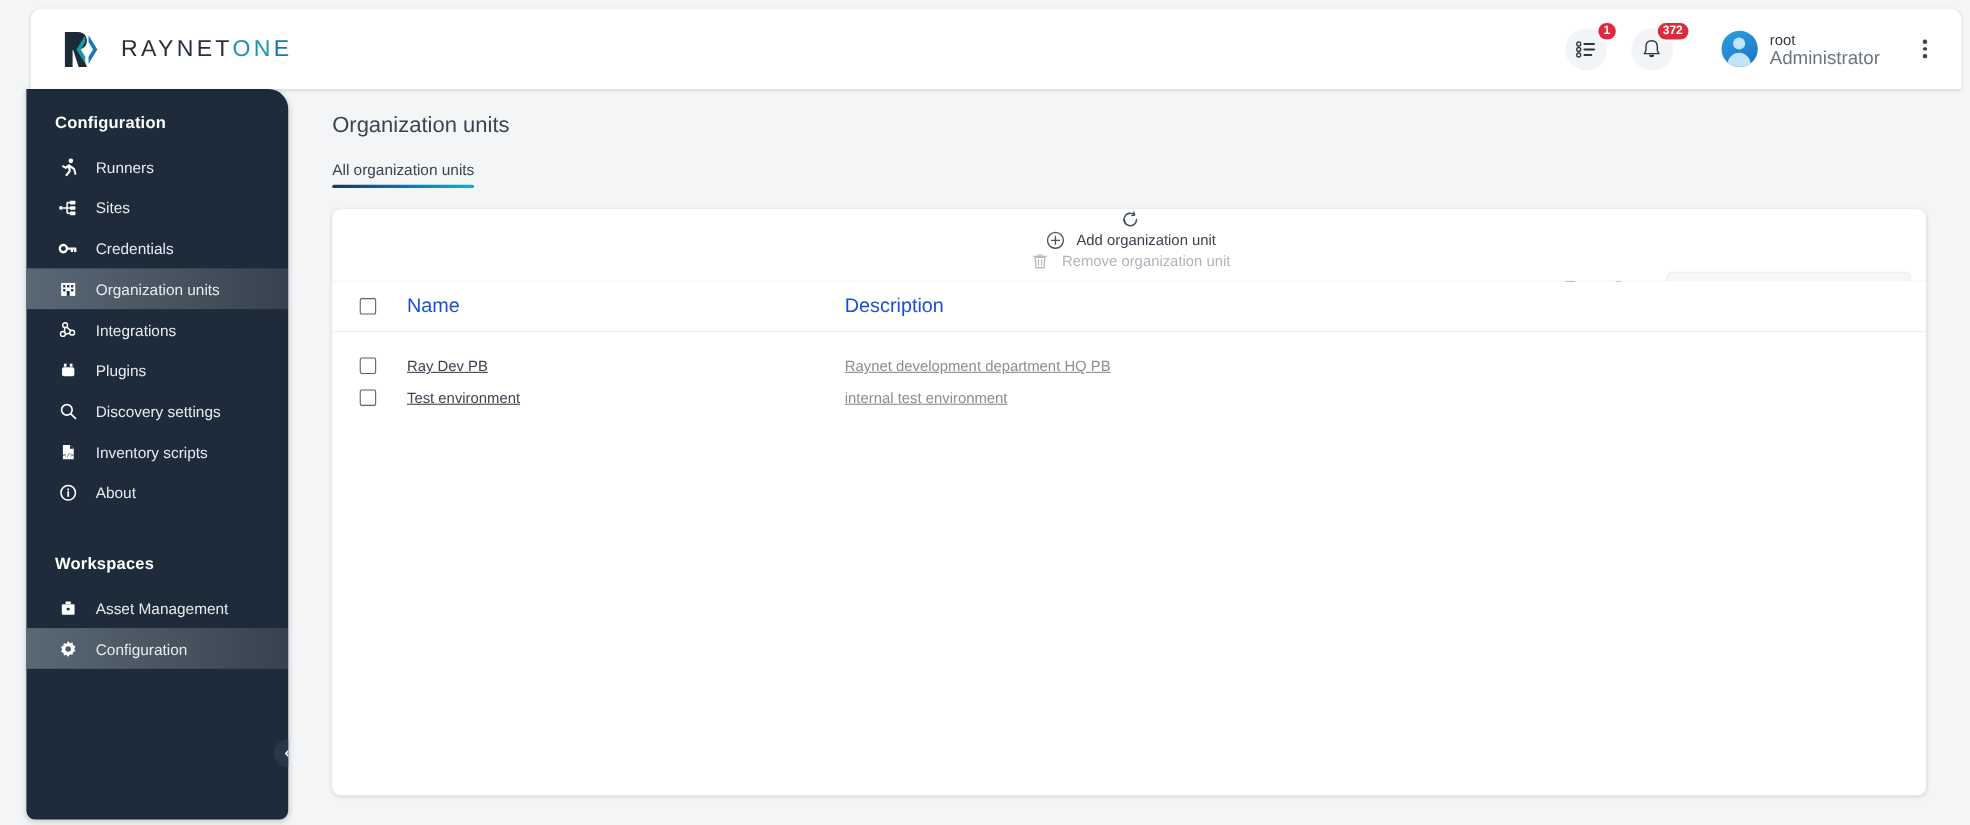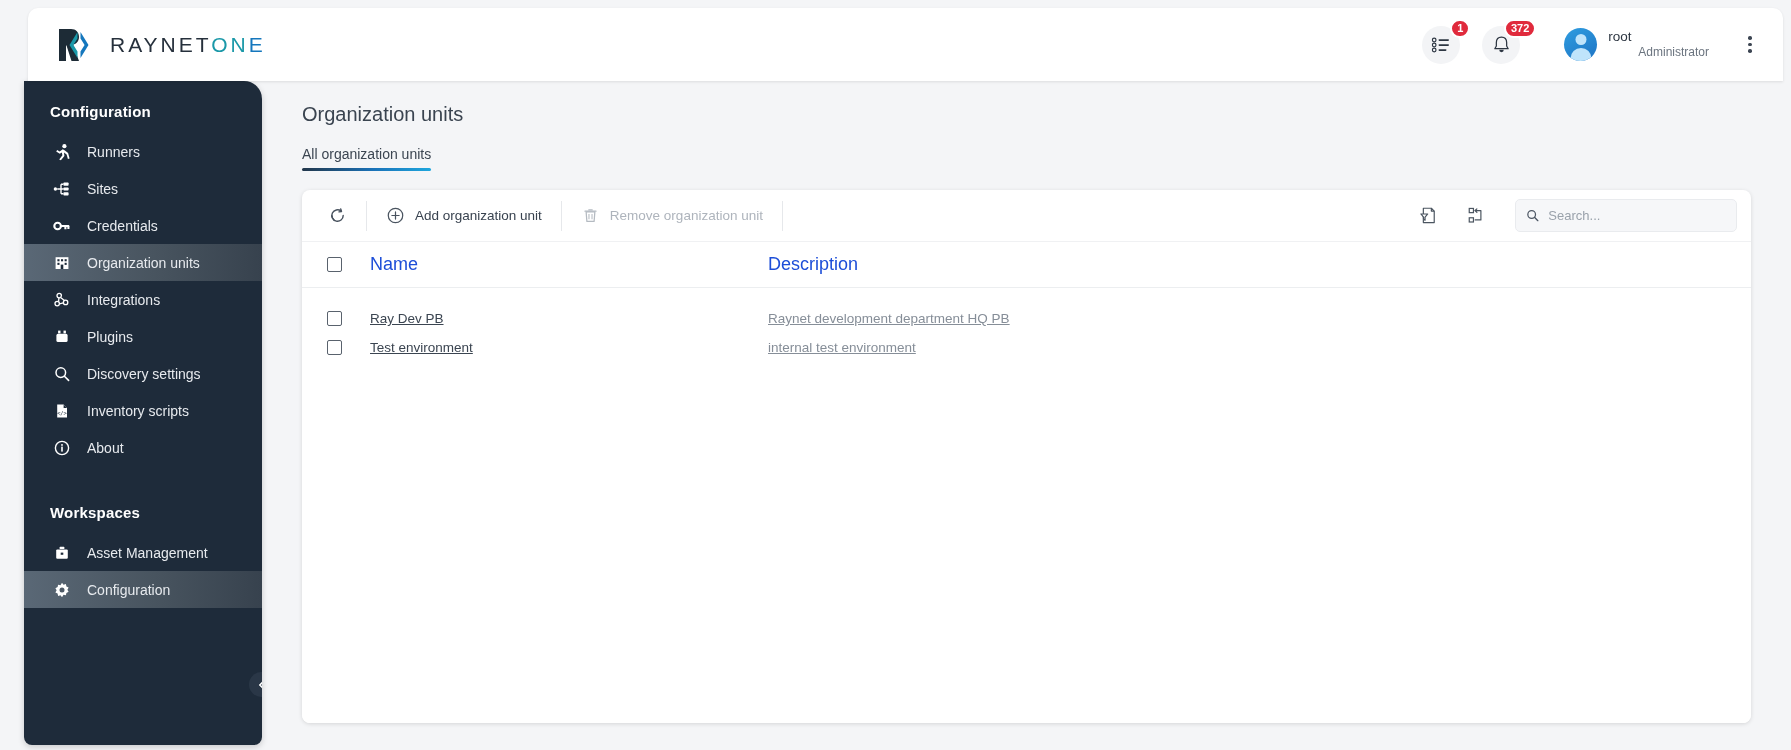--- a/index.html
+++ b/index.html
@@ -66,21 +66,21 @@
     content:''; position:absolute; left:50%; top:6px;
     width:11px; height:11px; border-radius:50%;
     background:#bfe4fb; transform:translateX(-50%);
   }
   .avatar::after {
     content:''; position:absolute; left:50%; top:20px;
     width:21px; height:15px; border-radius:11px 11px 0 0;
     background:#bfe4fb; transform:translateX(-50%);
   }
   .user-name { font-size: 13.5px; color: #2d3642; line-height: 16px; }
-  .user-role { font-size: 12px; color: #6b747f; line-height: 15px; margin-left: 30px; }
+  .user-role { font-size: 17px; color: #6b747f; line-height: 15px; }
   .kebab {
     margin-left: 30px; width: 22px; height: 30px;
     display:flex; flex-direction:column; align-items:center; justify-content:center;
     gap:3px; cursor:pointer;
   }
   .kebab i { width: 3.5px; height: 3.5px; border-radius:50%; background:#3c4552; display:block; }
 
   
   .sidebar {
     position: absolute; left: 12px; top: 81px;
@@ -140,23 +140,24 @@
   .card {
     margin-top: 19px;
     background: #fff;
     border-radius: 8px;
     box-shadow: 0 1px 4px rgba(0,0,0,.13);
     height: 533px;
     display: flex; flex-direction: column;
     overflow: hidden;
   }
   .toolbar {
-    height: 52px; display: flex; align-items: center;
+    height: 66px; display: flex; align-items: center;
     padding: 0 14px 0 16px;
     border-bottom: 1px solid #f0f1f3;
+    flex-direction: column;
   }
   .tb-btn {
     display: flex; align-items: center; gap: 10px;
     height: 34px; padding: 0 10px;
     font-size: 13.5px; color: #38424f; cursor: pointer;
     white-space: nowrap;
   }
   .tb-btn.disabled { color: #aeb4bc; cursor: default; }
   .tb-sep { width: 1px; height: 30px; background: #e6e8eb; margin: 0 9px; }
   .tb-right { margin-left: auto; display: flex; align-items: center; gap: 18px; }

